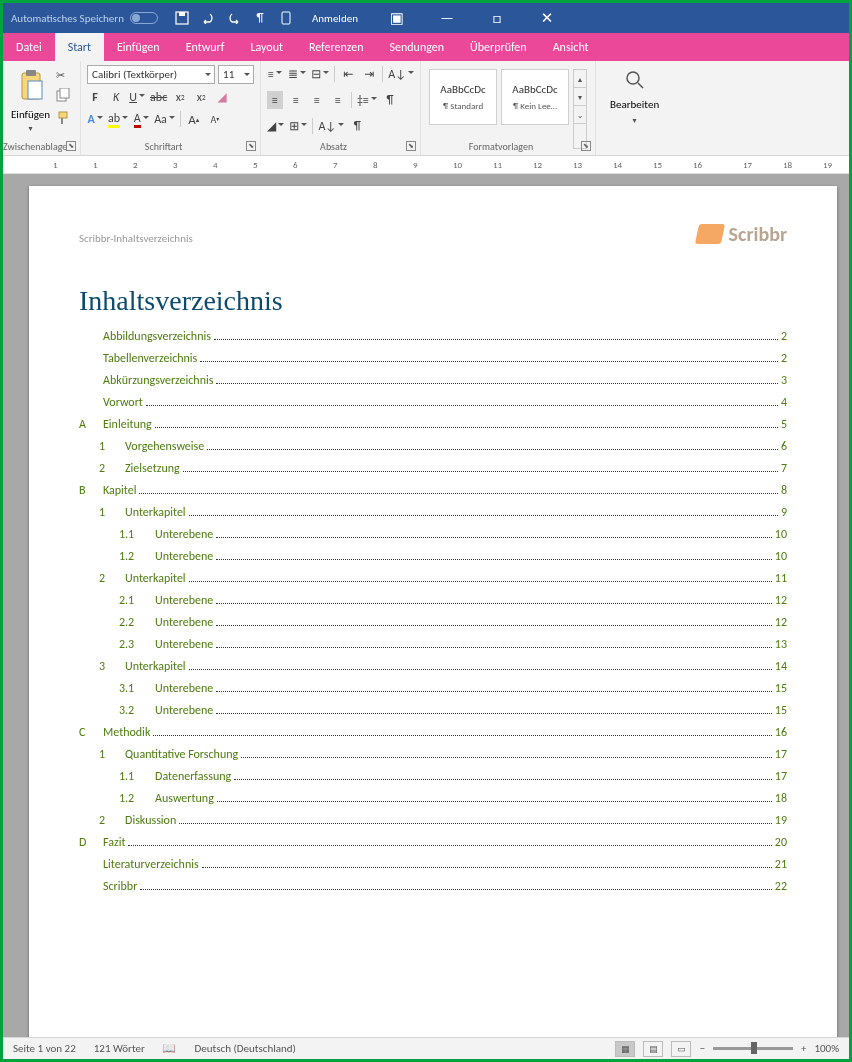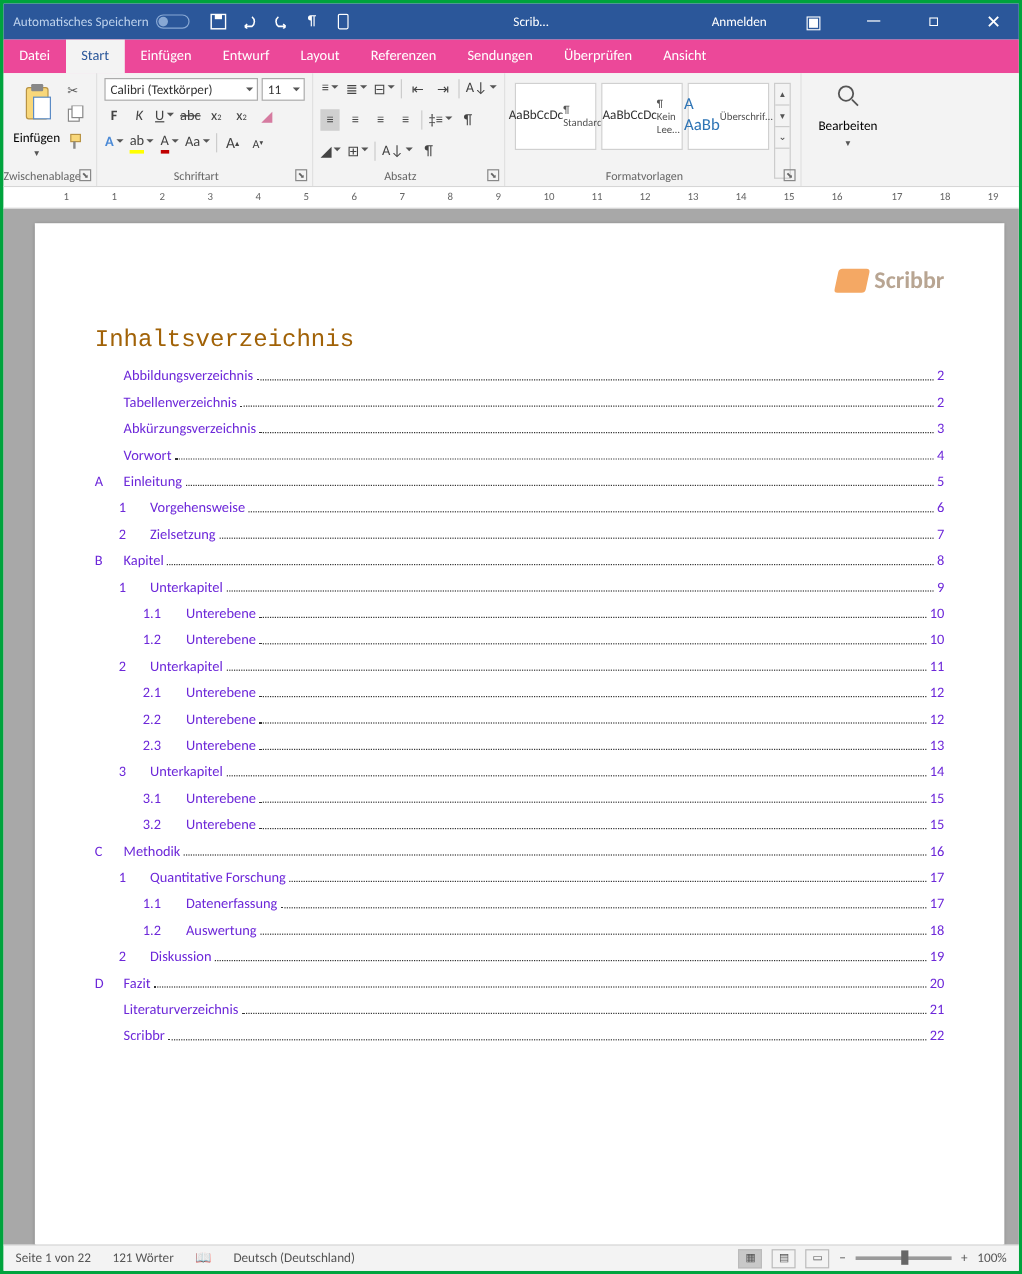--- a/index.html
+++ b/index.html
@@ -25,35 +25,35 @@
 .clipboard-big{display:flex;flex-direction:column;align-items:center;gap:2px;padding:4px 2px}
 .clipboard-side{display:flex;flex-direction:column;gap:6px;padding:4px 4px;justify-content:flex-start}
 .font-top{display:flex;gap:3px;align-items:center;margin-bottom:4px}
 .font-sel{border:1px solid #ababab;background:#fff;height:19px;font-size:11px;padding:0 14px 0 4px;position:relative;display:flex;align-items:center;color:#333}
 .font-sel::after{content:"";position:absolute;right:3px;top:7px;border:3px solid transparent;border-top-color:#555}
 .brow{display:flex;gap:5px;align-items:center;margin-bottom:4px}
 .bbtn{min-width:16px;height:18px;display:flex;align-items:center;justify-content:center;font-size:12px;color:#444;position:relative}
 .bbtn.dd::after{content:"";margin-left:2px;border:3px solid transparent;border-top-color:#555}
 .para-col{display:flex;flex-direction:column;gap:4px}
 .styles{display:flex;gap:4px;padding:4px 2px}
-.stylebox{width:68px;height:56px;border:1px solid #d0d0d0;background:#fff;display:flex;flex-direction:row;align-items:center;justify-content:center;font-size:9px;color:#555}
+.stylebox{width:68px;height:56px;border:1px solid #d0d0d0;background:#fff;display:flex;flex-direction:column;align-items:center;justify-content:center;font-size:9px;color:#555}
 .stylebox .prev{font-size:11px;color:#333;margin-bottom:4px}
 .stylebox.blue .prev{color:#2e74b5;font-size:14px}
 .stylescroll{width:14px;display:flex;flex-direction:column;gap:0;border:1px solid #ccc}
 .stylescroll div{height:18px;border-bottom:1px solid #ccc;font-size:8px;text-align:center;line-height:18px;color:#555}
 .edit-big{display:flex;flex-direction:column;align-items:center;padding:4px 8px;gap:4px}
 .ruler{height:18px;background:#fff;border-bottom:1px solid #ddd;position:relative;font-size:9px;color:#666;overflow:hidden}
 .ruler .tick{position:absolute;top:3px}
 .docarea{flex:1;background:#a8a8a8;position:relative;overflow:hidden}
 .page{position:absolute;left:26px;right:12px;top:12px;background:#fff;box-shadow:0 1px 3px rgba(0,0,0,0.4);padding:46px 50px 20px;height:870px}
 .doc-header{color:#999;font-size:11px;font-family:Calibri}
 .logo{position:absolute;right:50px;top:36px;display:flex;align-items:center;gap:6px;color:#b8a592;font-size:20px;font-weight:600}
 .logo-icon{width:26px;height:20px;background:#f4a864;transform:skewX(-12deg);border-radius:3px;position:relative}
-.doc-title{color:#a16207;font-size:20px;margin-top:40px;margin-bottom:12px;font-family:Liberation Mono, monospace}
-.toc-line{display:flex;align-items:baseline;font-family:Calibri;font-size:12px;color:#6d28d9;margin-bottom:8px;white-space:nowrap}
+.doc-title{color:#0c4a6e;font-size:28px;margin-top:40px;margin-bottom:12px;font-family:Liberation Serif, serif}
+.toc-line{display:flex;align-items:baseline;font-family:Calibri;font-size:12px;color:#4d7c0f;margin-bottom:8px;white-space:nowrap}
 .toc-num{width:24px;flex-shrink:0}
 .toc-sub{width:26px;flex-shrink:0}
 .toc-sub2{width:36px;flex-shrink:0}
 .toc-txt{flex-shrink:0}
 .toc-dots{flex:1;border-bottom:1.5px dotted #333;margin:0 3px 2px;min-width:10px}
 .toc-pg{flex-shrink:0}
 .l1{padding-left:0}
 .l2{padding-left:20px}
 .l3{padding-left:40px}
 .statusbar{height:22px;background:#f3f3f3;border-top:1px solid #d6d6d6;display:flex;align-items:center;font-size:11px;color:#555;padding:0 10px;gap:18px}
@@ -92,21 +92,20 @@
             <path d="M5 2a5 5 0 0 0 0 8h6M11 10l-2-2M11 10l-2 2" fill="none" stroke="#fff" stroke-width="1.3"></path>
           </svg>
         </span>
     <span class="bbtn" style="color:#fff">¶</span>
     <span class="bbtn">
           <svg width="14" height="14">
             <rect x="3" y="1" width="8" height="12" rx="1" fill="none" stroke="#fff"></rect>
           </svg>
         </span>
   </div>
-  <div class="tb-center">Scrib…</div>
   <div class="tb-right">
     <span>Anmelden</span>
     <span class="wbtn">▣</span>
     <span class="wbtn">—</span>
     <span class="wbtn">□</span>
     <span class="wbtn">✕</span>
   </div>
  </div>
 
  <div class="menubar">
@@ -220,24 +219,20 @@
    <div class="rgroup" style="flex-direction:row">
      <div class="styles">
        <div class="stylebox">
             <span class="prev">AaBbCcDc</span>
             <span>¶ Standard</span>
           </div>
        <div class="stylebox">
             <span class="prev">AaBbCcDc</span>
             <span>¶ Kein Lee…</span>
           </div>
-       <div class="stylebox blue">
-            <span class="prev">A  AaBb</span>
-            <span>Überschrif…</span>
-          </div>
        <div class="stylescroll">
             <div>▴</div>
             <div>▾</div>
             <div>⌄</div>
           </div>
      </div>
      <div class="glabel">Formatvorlagen</div>
      <div class="launcher">⬊</div>
    </div>
 
@@ -271,20 +266,21 @@
       <span class="tick" style="left:610px">14</span>
       <span class="tick" style="left:650px">15</span>
       <span class="tick" style="left:690px">16</span>
       <span class="tick" style="left:740px">17</span>
       <span class="tick" style="left:780px">18</span>
       <span class="tick" style="left:820px">19</span>
  </div>
 
  <div class="docarea">
    <div class="page">
+     <div class="doc-header">Scribbr-Inhaltsverzeichnis</div>
      <div class="logo">
           <span class="logo-icon"></span>
           <span>Scribbr</span>
         </div>
      <div class="doc-title">Inhaltsverzeichnis</div>
      <div id="toc">
           <div class="toc-line l1">
             <span class="toc-num"></span>
             <span class="toc-txt">Abbildungsverzeichnis </span>
             <span class="toc-dots"></span>

